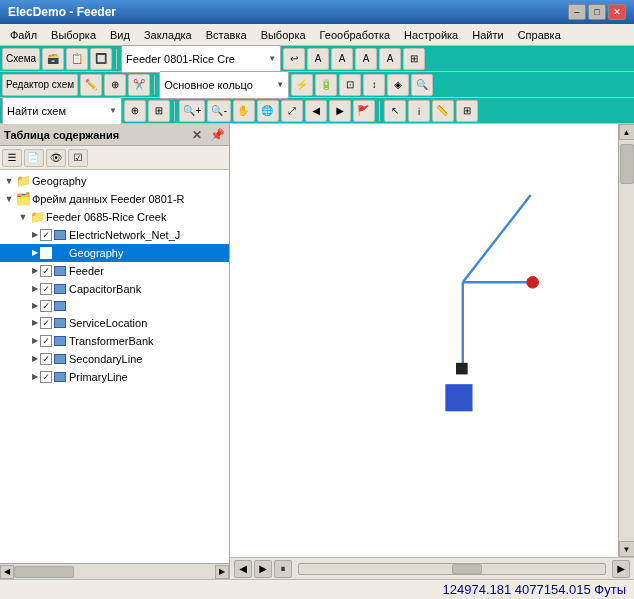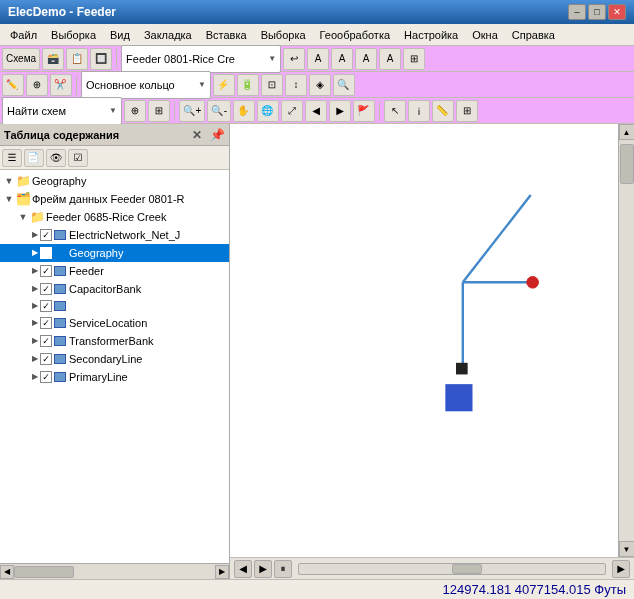--- a/index.html
+++ b/index.html
@@ -39,21 +39,21 @@
     }
     .menu-item {
       padding: 2px 6px;
       cursor: pointer;
       border-radius: 2px;
       font-size: 11px;
     }
 
     
     .toolbar {
-      background: #f0abfc;
+      background: #14b8a6;
       border-bottom: 1px solid #c0bdb5;
       height: 26px;
       display: flex;
       align-items: center;
       padding: 0 2px;
       gap: 2px;
     }
     .toolbar-btn {
       height: 22px;
       min-width: 22px;
@@ -294,21 +294,21 @@
 <div class="menu-bar">
 
 <div class="menu-item">Файл</div>
     <div class="menu-item">Выборка</div>
     <div class="menu-item">Вид</div>
     <div class="menu-item">Закладка</div>
     <div class="menu-item">Вставка</div>
     <div class="menu-item">Выборка</div>
     <div class="menu-item">Геообработка</div>
     <div class="menu-item">Настройка</div>
-    <div class="menu-item">Окна</div>
+    <div class="menu-item">Найти</div>
     <div class="menu-item">Справка</div>
   </div>
 
 <div class="toolbar">
   <div class="toolbar-btn">
     <span>Схема</span>
   </div>
   <div class="toolbar-btn">🗃️</div>
   <div class="toolbar-btn">📋</div>
   <div class="toolbar-btn">🔲</div>
@@ -319,20 +319,23 @@
   </div>
   <div class="toolbar-btn">↩</div>
   <div class="toolbar-btn">A</div>
   <div class="toolbar-btn">A</div>
   <div class="toolbar-btn">A</div>
   <div class="toolbar-btn">A</div>
   <div class="toolbar-btn">⊞</div>
 </div>
 
 <div class="toolbar">
+  <div class="toolbar-btn">
+    <span>Редактор схем</span>
+  </div>
   <div class="toolbar-btn">✏️</div>
   <div class="toolbar-btn">⊕</div>
   <div class="toolbar-btn">✂️</div>
   <div class="toolbar-separator"></div>
   <div class="toolbar-dropdown" style="min-width:130px;">
     <span>Основное кольцо</span>
     <span class="toolbar-dropdown-arrow">▼</span>
   </div>
   <div class="toolbar-btn">⚡</div>
   <div class="toolbar-btn">🔋</div>

